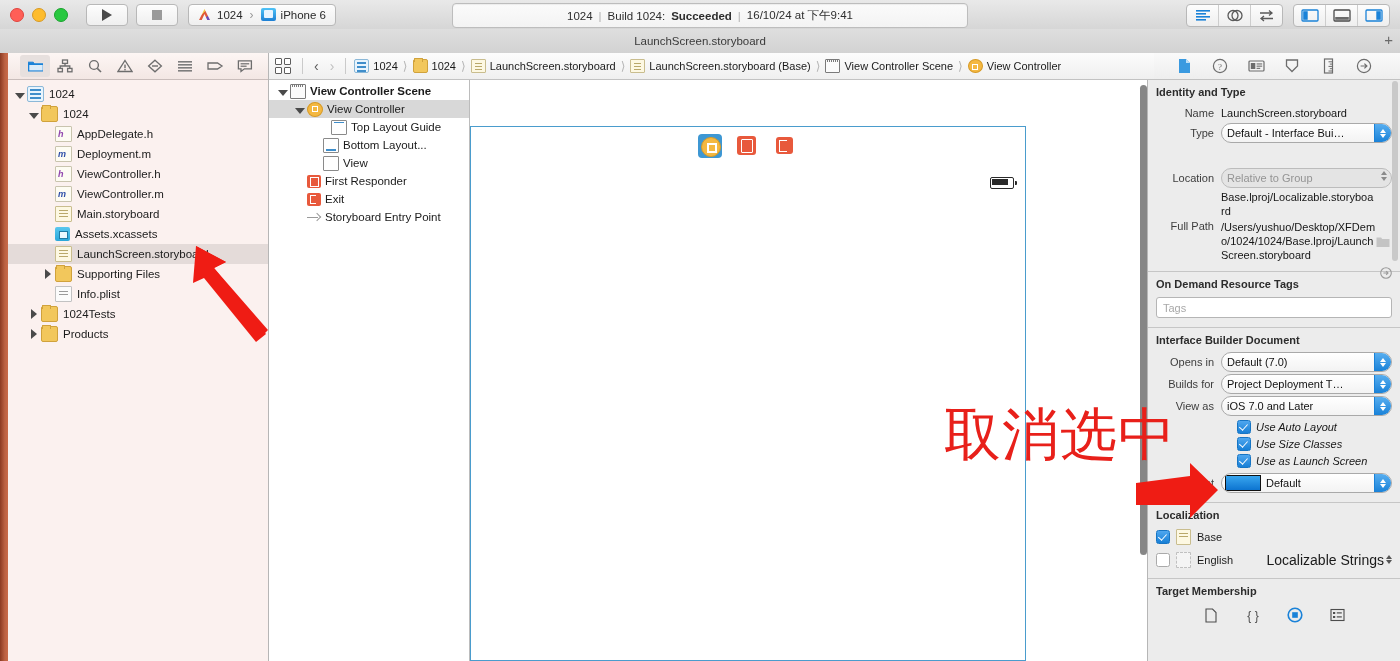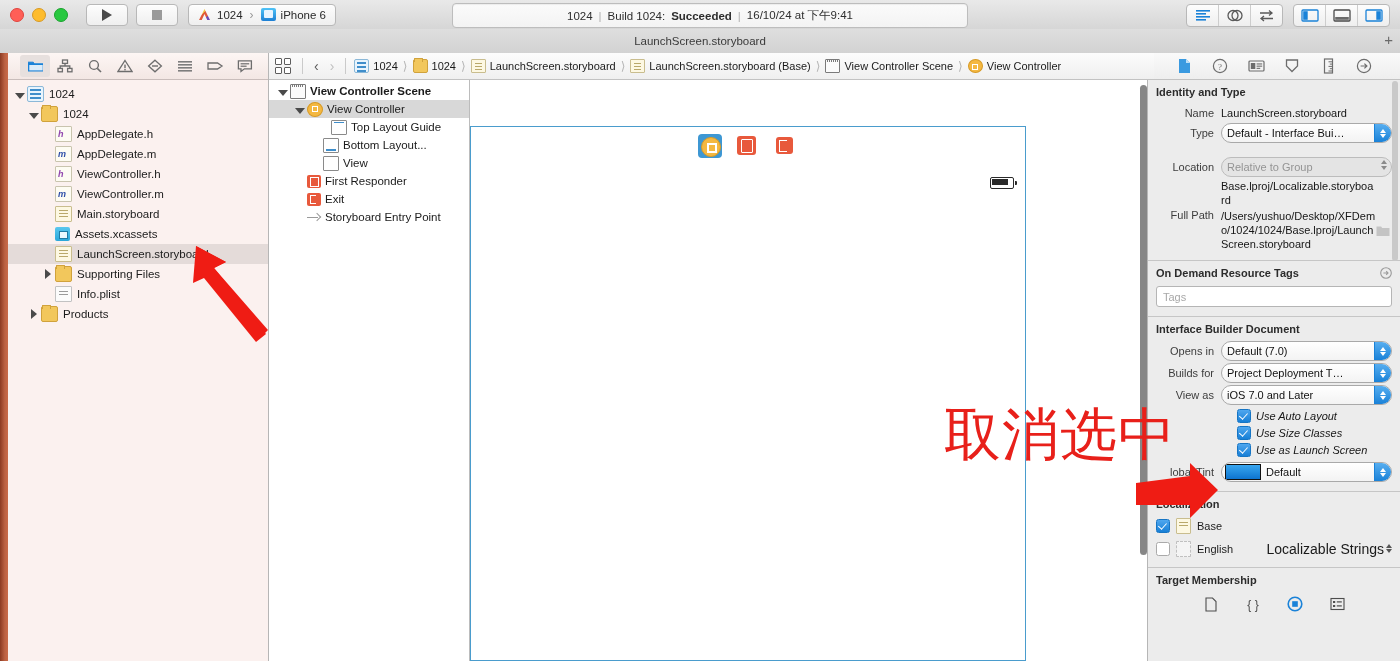--- a/index.html
+++ b/index.html
@@ -423,21 +423,21 @@
       <div class="row" style="padding-left:47px">
         <span class="fi ic-file">
             <i class="lt h">h</i>
           </span>
         <span class="lbl">AppDelegate.h</span>
       </div>
       <div class="row" style="padding-left:47px">
         <span class="fi ic-file">
             <i class="lt m">m</i>
           </span>
-        <span class="lbl">AppDelegate.m</span>
+        <span class="lbl">Deployment.m</span>
       </div>
       <div class="row" style="padding-left:47px">
         <span class="fi ic-file">
             <i class="lt h">h</i>
           </span>
         <span class="lbl">ViewController.h</span>
       </div>
       <div class="row" style="padding-left:47px">
         <span class="fi ic-file">
             <i class="lt m">m</i>
@@ -457,20 +457,25 @@
         <span class="lbl">LaunchScreen.storyboard</span>
       </div>
       <div class="row" style="padding-left:34px">
         <span class="tw right"></span>
         <span class="fi ic-folder"></span>
         <span class="lbl">Supporting Files</span>
       </div>
       <div class="row" style="padding-left:47px">
         <span class="fi ic-plist"></span>
         <span class="lbl">Info.plist</span>
+      </div>
+      <div class="row" style="padding-left:20px">
+        <span class="tw right"></span>
+        <span class="fi ic-folder"></span>
+        <span class="lbl">1024Tests</span>
       </div>
       <div class="row" style="padding-left:20px">
         <span class="tw right"></span>
         <span class="fi ic-folder"></span>
         <span class="lbl">Products</span>
       </div>
     </div>
   </div>
 
   <div class="outline">
@@ -634,21 +639,21 @@
         <div class="fl">Name</div>
         <div class="fv">LaunchScreen.storyboard</div>
       </div>
       <div class="fld">
         <div class="fl">Type</div>
         <div class="popup">
           <span>Default - Interface Bui…</span>
           <span class="pchev"></span>
         </div>
       </div>
-      <div class="fld" style="margin-top:14px">
+      <div class="fld" style="margin-top:25px">
         <div class="fl">Location</div>
         <div class="popup plain">
           <span>Relative to Group</span>
           <span class="pchev2"></span>
         </div>
       </div>
       <div class="fld" style="align-items:flex-start">
         <div class="fl"></div>
         <div class="fv multi" style="padding-right:18px">Base.lproj/Localizable.storyboard</div>
         <svg width="14" height="12" viewBox="0 0 14 12" style="position:absolute;right:10px;margin-top:46px">

